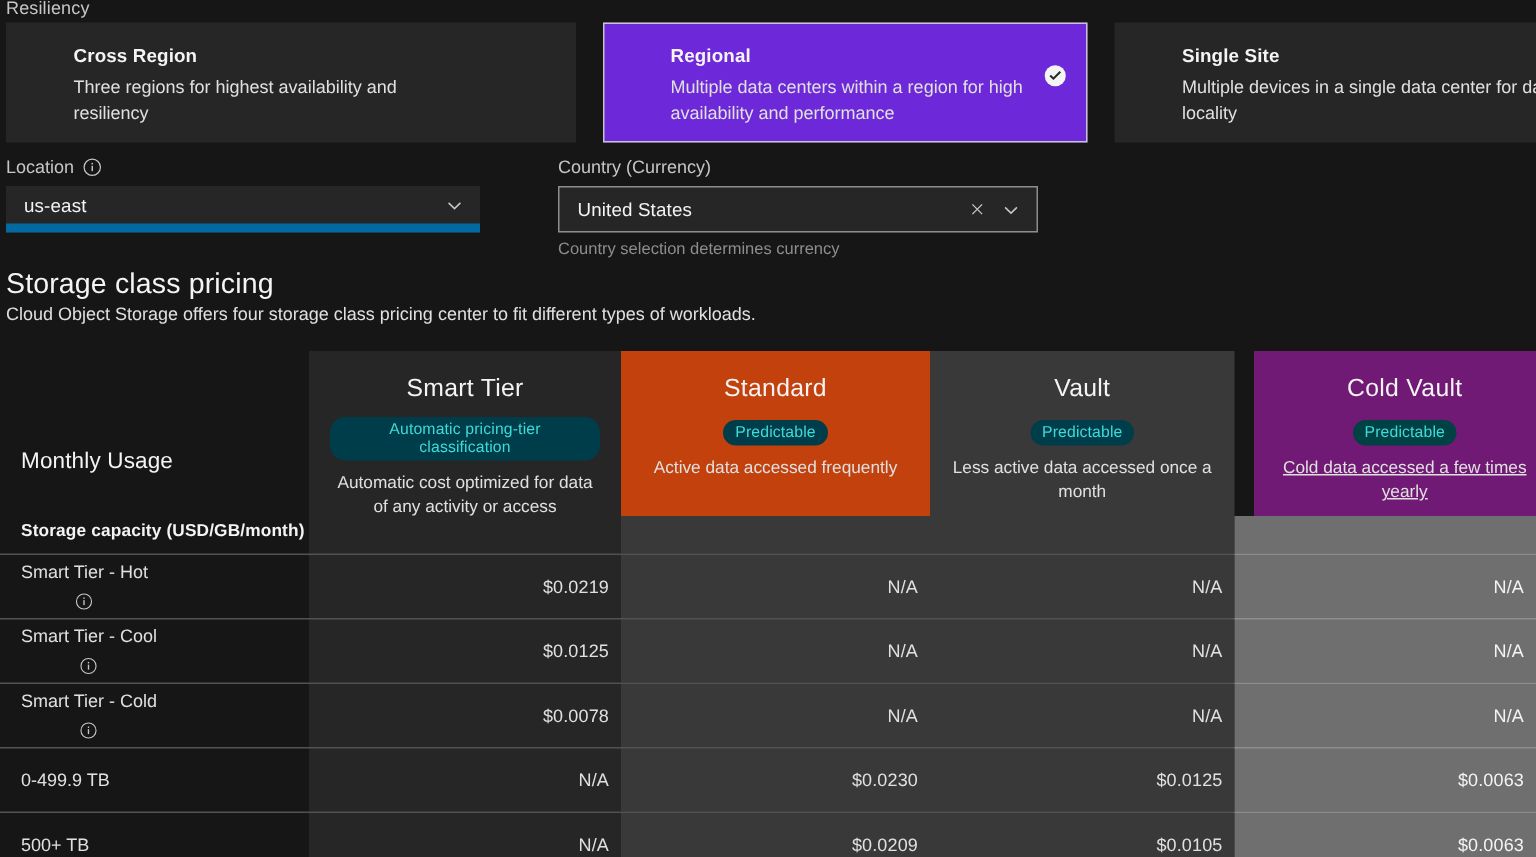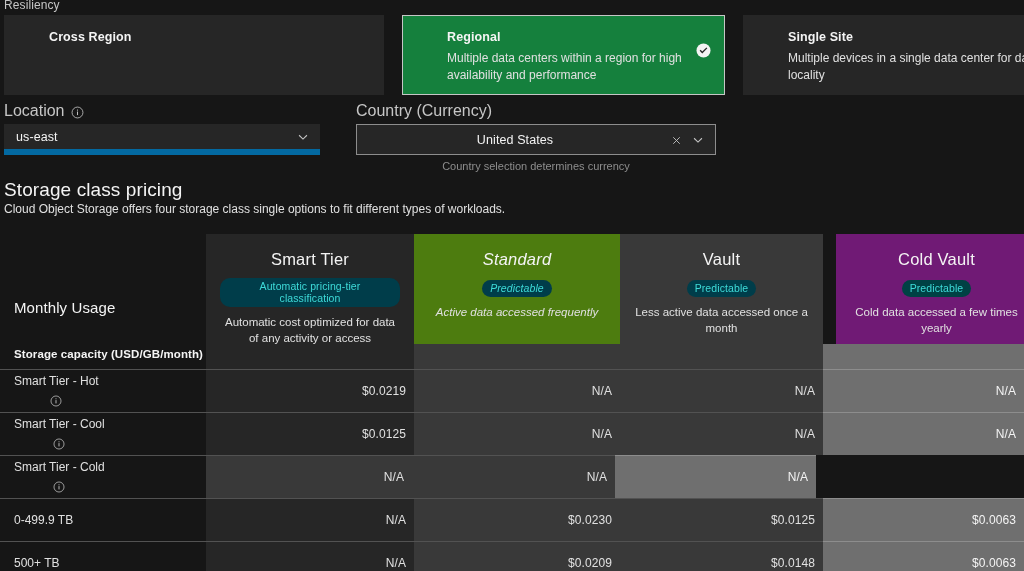--- a/index.html
+++ b/index.html
@@ -25,41 +25,41 @@
   .tile {
     flex: 0 0 auto;
     background: #262626;
     border: 1px solid transparent;
     position: relative;
     padding: 14px 16px 0 44px;
   }
   .tile.t1 { width: 380px; }
   .tile.t2 { width: 323px; }
   .tile.t3 { width: 341px; }
-  .tile.selected { border: 1px solid #c6c6c6; background: #15803d; }
+  .tile.selected { border: 1px solid #c6c6c6; background: #6d28d9; }
   .tile-title {
     font-size: 12.5px; font-weight: bold; color: #f4f4f4;
     margin: 0 0 6px 0; letter-spacing: .1px;
   }
   .tile-desc {
     font-size: 12px; color: #e0e0e0; line-height: 17px;
     max-width: 252px;
   }
   .tile.t1 .tile-desc { max-width: 260px; }
   .tile.t3 .tile-desc { max-width: 300px; }
   .check-icon {
     position: absolute; right: 13px; top: 27px;
     width: 15px; height: 15px;
   }
 
   
   .field-loc { position: absolute; left: 4px; top: 104px; width: 316px; }
-  .field-country { position: absolute; left: 356px; top: 104px; width: 360px; text-align: center; }
+  .field-country { position: absolute; left: 372px; top: 104px; width: 320px; }
   .field-label {
-    font-size: 16px; color: #c6c6c6; display: flex; align-items: center; gap: 6px;
+    font-size: 12px; color: #c6c6c6; display: flex; align-items: center; gap: 6px;
     margin-bottom: 6px; height: 14px;
   }
   .info-icon { width: 13px; height: 13px; display: inline-block; flex: 0 0 auto; }
   .select-box {
     height: 31px; background: #262626;
     border-bottom: 6px solid #0369a1;
     display: flex; align-items: center;
     padding: 0 10px 0 12px;
     position: relative;
   }
@@ -90,38 +90,38 @@
   .c-label  { width: 206px; background: #161616; }
   .c-smart  { width: 208px; background: #262626; }
   .c-std    { width: 206px; background: #393939; }
   .c-vault  { width: 203px; background: #393939; }
   .c-cold   { width: 201px; background: #6f6f6f; }
 
   
   .hrow .pcell { height: 110px; position: relative; text-align: center; }
   .hrow .c-label { background: #161616; }
   .hrow .c-smart { background: #262626; }
-  .hrow .c-std   { background: #4d7c0f; font-style: italic; }
+  .hrow .c-std   { background: #c2410c; }
   .hrow .c-vault { background: #393939; }
   .hrow .c-cold  { background: #701a75; margin-left: 13px; }
   .col-head-inner { padding: 16px 14px 0 14px; }
   .col-title { font-size: 16.5px; color: #f4f4f4; font-weight: 400; margin-bottom: 9px; letter-spacing: .2px; }
   .tag {
     display: inline-block;
     background: #003d4a; color: #3ddbd9;
     font-size: 10.5px; border-radius: 10px;
     padding: 2px 8px 3px 8px; letter-spacing: .1px;
     margin-bottom: 7px; line-height: 12px;
   }
   .c-cold .tag { background: #004144; }
   .col-desc { font-size: 11.5px; color: #e0e0e0; line-height: 16px; }
   .c-smart .col-desc { max-width: 186px; }
   .c-std   .col-desc { max-width: 190px; }
   .c-vault .col-desc { max-width: 188px; }
-  .c-cold  .col-desc { max-width: 190px; }
+  .c-cold  .col-desc { max-width: 190px; text-decoration: underline; }
 
   .monthly-usage {
     position: absolute; left: 14px; bottom: 28px;
     font-size: 15px; color: #f4f4f4; letter-spacing: .1px;
   }
 
   
   .srow .pcell { height: 25px; }
   .srow .c-label { background: #161616; }
   .sec-title {
@@ -147,20 +147,21 @@
 </style>
 </head>
 <body>
 
 <div class="resiliency-label">Resiliency</div>
 
 <div class="tiles">
 
   <div class="tile t1">
     <div class="tile-title">Cross Region</div>
+    <div class="tile-desc">Three regions for highest availability and resiliency</div>
   </div>
 
   <div class="tile t2 selected">
     <div class="tile-title">Regional</div>
     <div class="tile-desc">Multiple data centers within a region for high availability and performance</div>
     <span class="check-icon">
       <svg viewBox="0 0 16 16" width="15" height="15">
         <circle cx="8" cy="8" r="7.5" fill="#f4f4f4"></circle>
         <path d="M6.7 11.1 3.9 8.3l1-1 1.8 1.8 4.4-4.4 1 1z" fill="#262626"></path>
       </svg>
@@ -209,21 +210,21 @@
     <span class="sel-icon">
       <svg viewBox="0 0 16 16" width="14" height="14">
         <path d="M3.5 6 8 10.4 12.5 6" fill="none" stroke="#c6c6c6" stroke-width="1.2"></path>
       </svg>
     </span>
   </div>
   <div class="helper-text">Country selection determines currency</div>
 </div>
 
 <div class="sc-heading">Storage class pricing</div>
-<div class="sc-sub">Cloud Object Storage offers four storage class single options to fit different types of workloads.</div>
+<div class="sc-sub">Cloud Object Storage offers four storage class pricing center to fit different types of workloads.</div>
 
 <div class="ptable">
 
   <div class="prow hrow">
     <div class="pcell c-label">
       <div class="monthly-usage">Monthly Usage</div>
     </div>
 
     <div class="pcell c-smart">
       <div class="col-head-inner">
@@ -328,20 +329,23 @@
         <span>Smart Tier - Cold</span>
         <span class="info-icon">
           <svg viewBox="0 0 16 16" width="12" height="12">
             <circle cx="8" cy="8" r="6.7" fill="none" stroke="#c6c6c6" stroke-width="1"></circle>
             <rect x="7.4" y="6.8" width="1.2" height="4.4" fill="#c6c6c6"></rect>
             <rect x="7.4" y="4.4" width="1.2" height="1.3" fill="#c6c6c6"></rect>
           </svg>
         </span>
       </div>
     </div>
+    <div class="pcell c-smart">
+        <div class="cellval">$0.0078</div>
+      </div>
     <div class="pcell c-std">
         <div class="cellval">N/A</div>
       </div>
     <div class="pcell c-vault">
         <div class="cellval">N/A</div>
       </div>
     <div class="pcell c-cold">
         <div class="cellval">N/A</div>
       </div>
   </div>
@@ -372,20 +376,20 @@
         <span>500+ TB</span>
       </div>
     </div>
     <div class="pcell c-smart">
         <div class="cellval">N/A</div>
       </div>
     <div class="pcell c-std">
         <div class="cellval">$0.0209</div>
       </div>
     <div class="pcell c-vault">
-        <div class="cellval">$0.0148</div>
+        <div class="cellval">$0.0105</div>
       </div>
     <div class="pcell c-cold">
         <div class="cellval">$0.0063</div>
       </div>
   </div>
 
 </div>
 
 </body></html>

